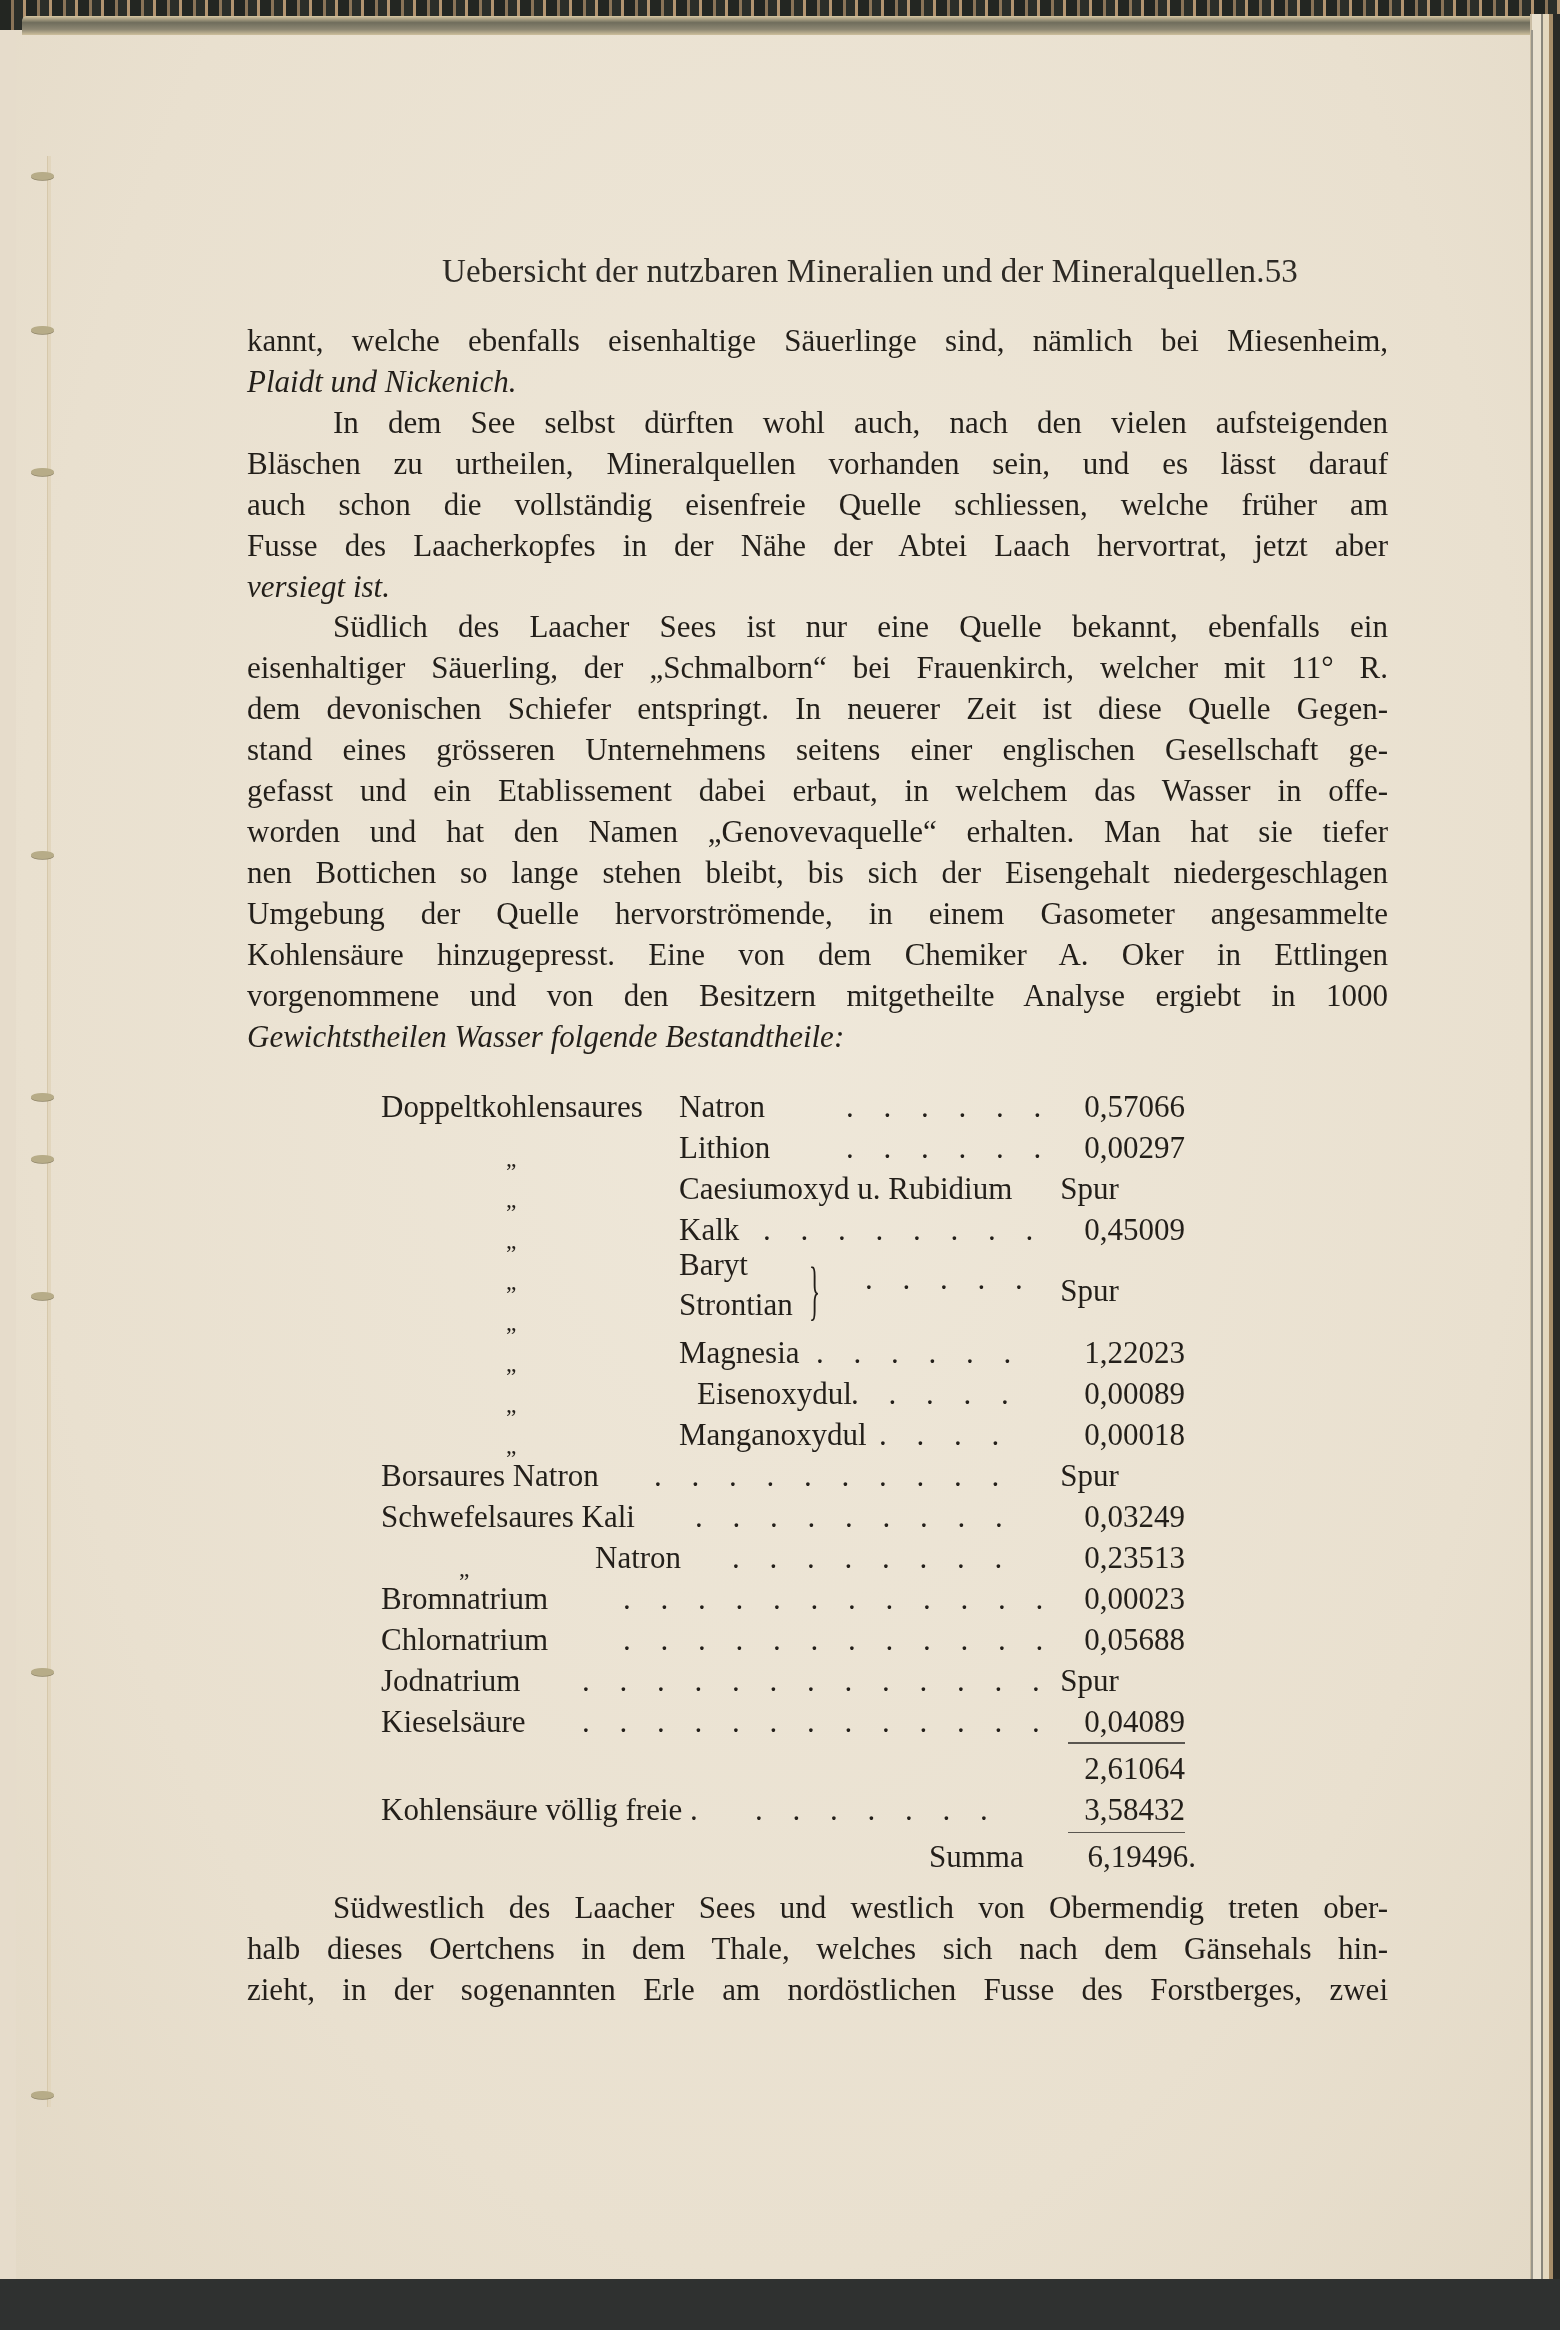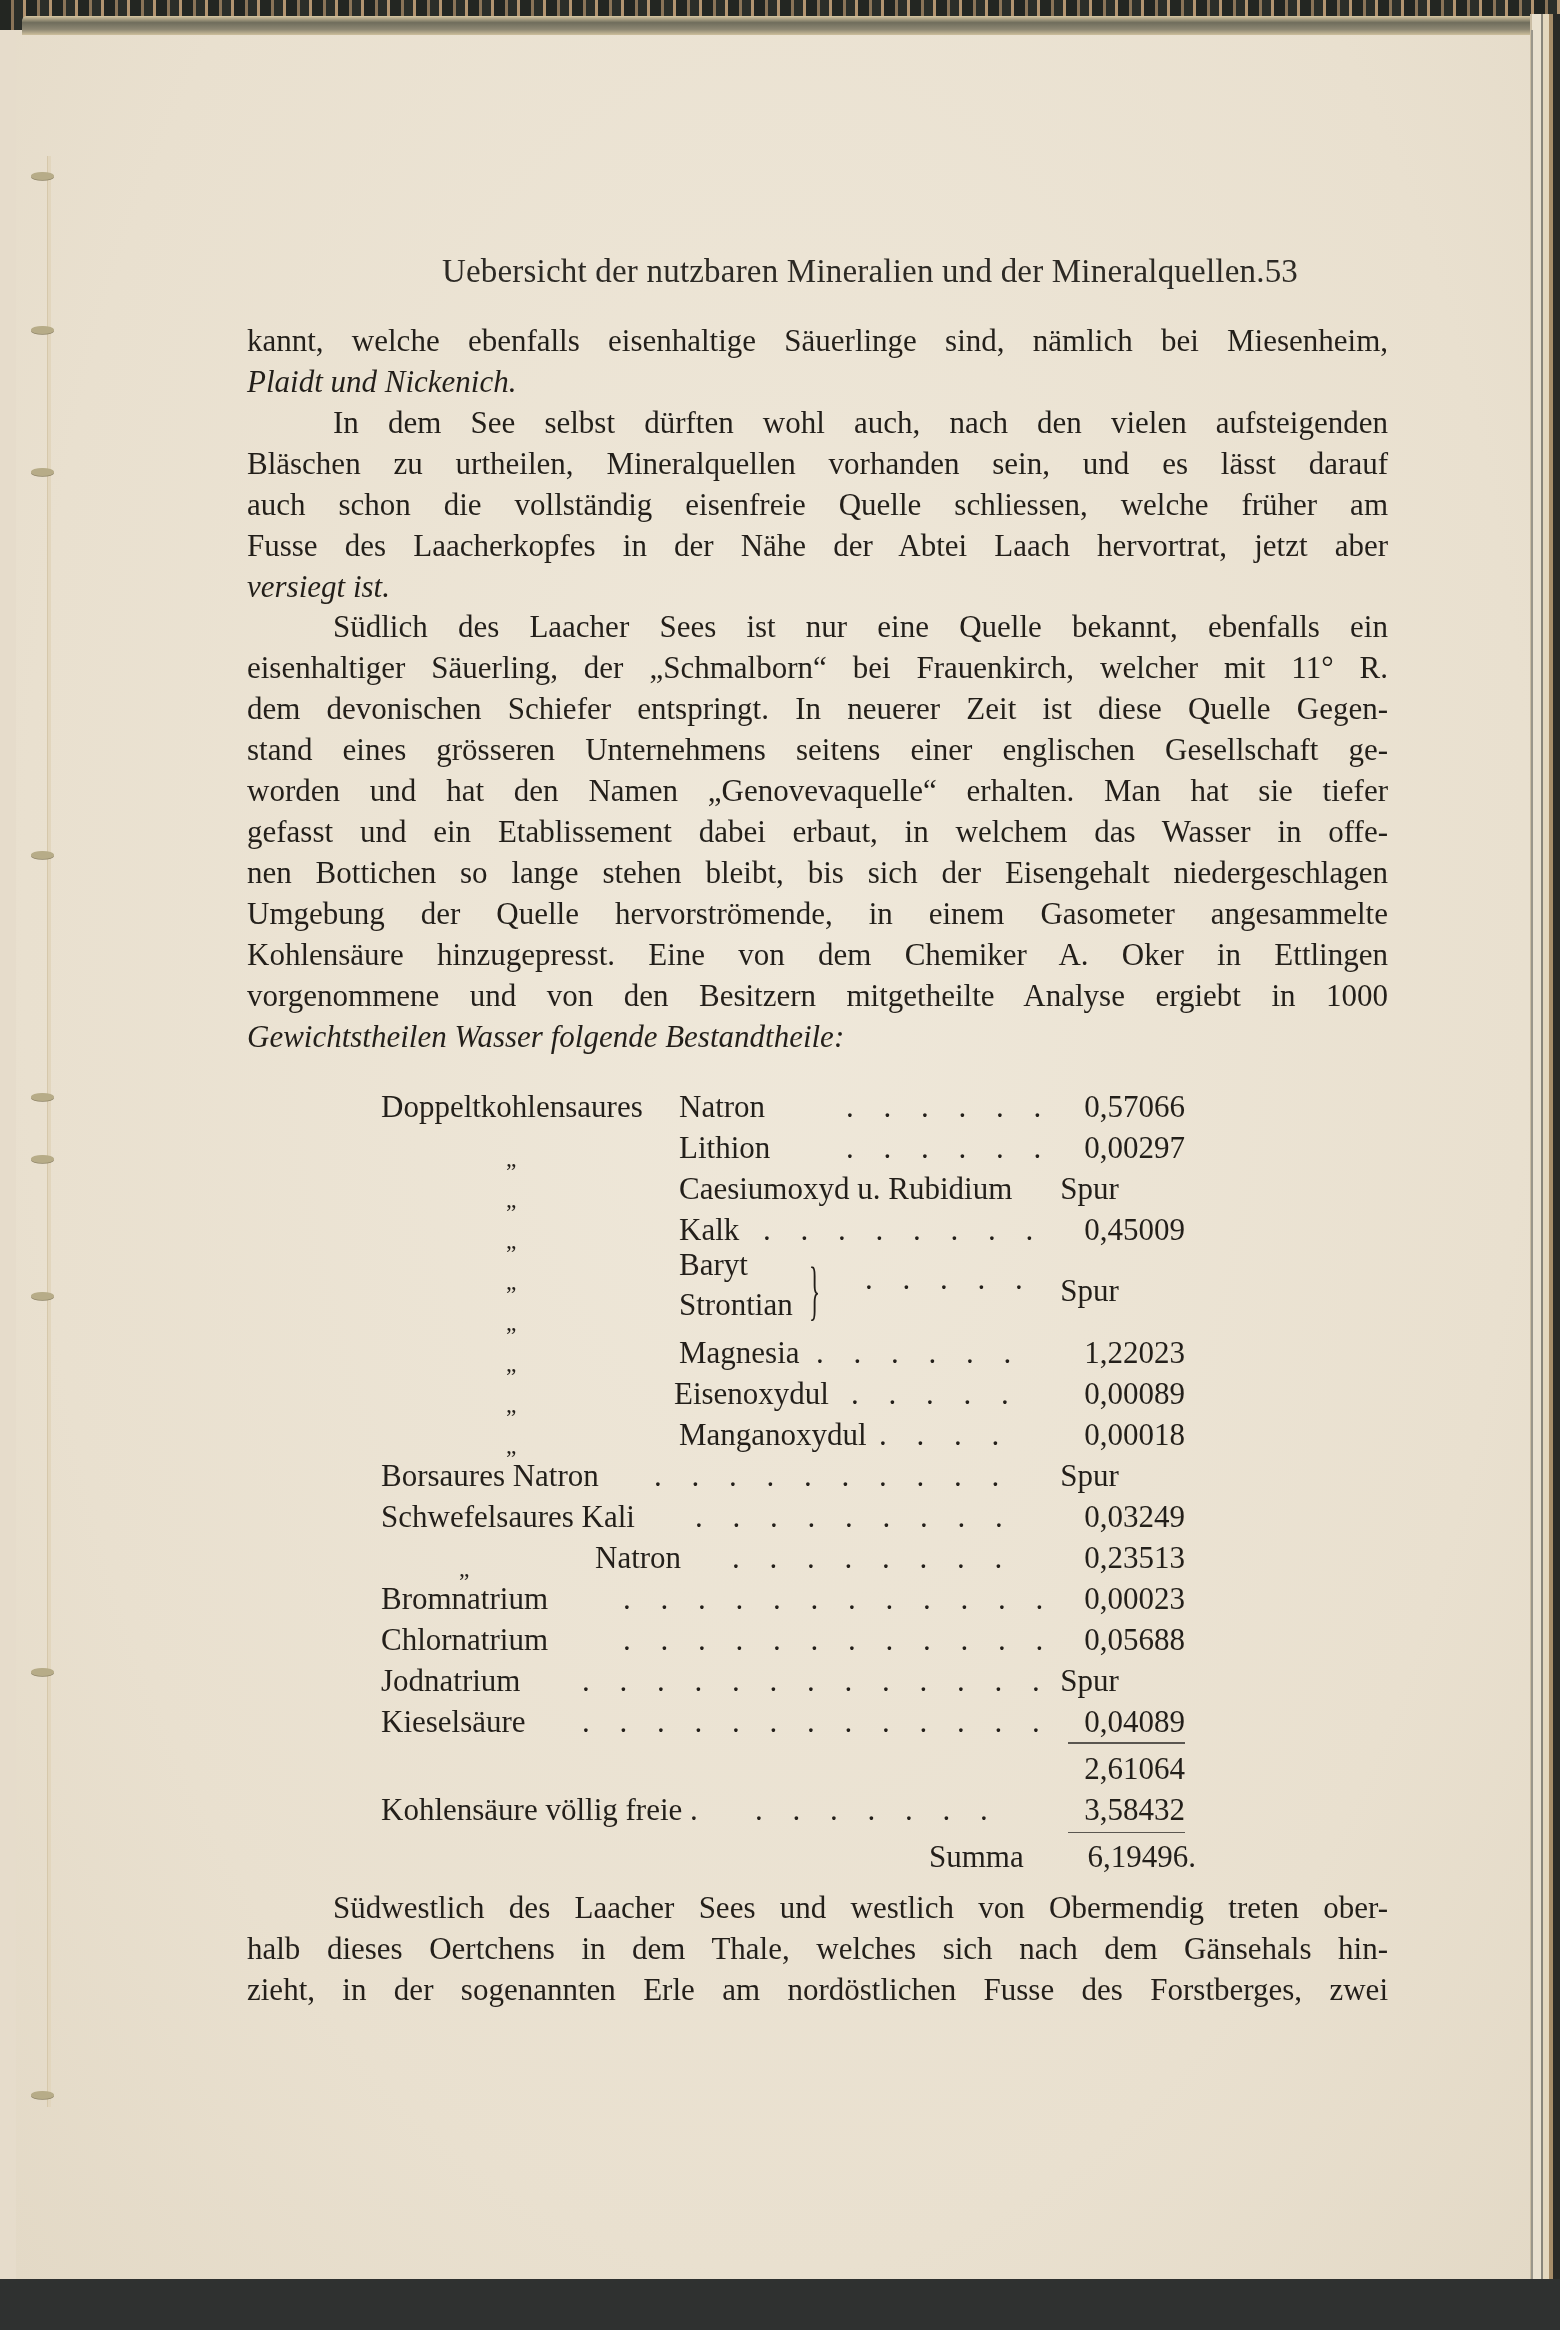--- a/index.html
+++ b/index.html
@@ -122,22 +122,22 @@
   <span class="line">auch schon die vollständig eisenfreie Quelle schliessen, welche früher am</span>
   <span class="line">Fusse des Laacherkopfes in der Nähe der Abtei Laach hervortrat, jetzt aber</span>
   <span class="line last">versiegt ist.</span>
 </div>
 
 <div class="text" style="top:606px">
   <span class="line indent">Südlich des Laacher Sees ist nur eine Quelle bekannt, ebenfalls ein</span>
   <span class="line">eisenhaltiger Säuerling, der „Schmalborn“ bei Frauenkirch, welcher mit 11° R.</span>
   <span class="line">dem devonischen Schiefer entspringt. In neuerer Zeit ist diese Quelle Gegen-</span>
   <span class="line">stand eines grösseren Unternehmens seitens einer englischen Gesellschaft ge-</span>
+  <span class="line">gefasst und ein Etablissement dabei erbaut, in welchem das Wasser in offe-</span>
   <span class="line">worden und hat den Namen „Genovevaquelle“ erhalten. Man hat sie tiefer</span>
-  <span class="line">gefasst und ein Etablissement dabei erbaut, in welchem das Wasser in offe-</span>
   <span class="line">nen Bottichen so lange stehen bleibt, bis sich der Eisengehalt niedergeschlagen</span>
   <span class="line">Umgebung der Quelle hervorströmende, in einem Gasometer angesammelte</span>
   <span class="line">Kohlensäure hinzugepresst. Eine von dem Chemiker A. Oker in Ettlingen</span>
   <span class="line">vorgenommene und von den Besitzern mitgetheilte Analyse ergiebt in 1000</span>
   <span class="line last">Gewichtstheilen Wasser folgende Bestandtheile:</span>
 </div>
 
 <div class="table">
   <div class="row">
     <span class="label" style="left:164px">Doppeltkohlensaures</span>
@@ -172,21 +172,21 @@
     <span class="val spur" style="top:20px">Spur</span>
   </div>
   <div class="row">
     <span class="ditto">„</span>
     <span class="label" style="left:462px">Magnesia</span>
     <span class="dots" style="left:599px">. . . . . .</span>
     <span class="val">1,22023</span>
   </div>
   <div class="row">
     <span class="ditto">„</span>
-    <span class="label" style="left:457px">Eisenoxydul</span>
+    <span class="label" style="left:480px">Eisenoxydul</span>
     <span class="dots" style="left:634px">. . . . .</span>
     <span class="val">0,00089</span>
   </div>
   <div class="row">
     <span class="ditto">„</span>
     <span class="label" style="left:462px">Manganoxydul</span>
     <span class="dots" style="left:662px">. . . .</span>
     <span class="val">0,00018</span>
   </div>
   <div class="row">

